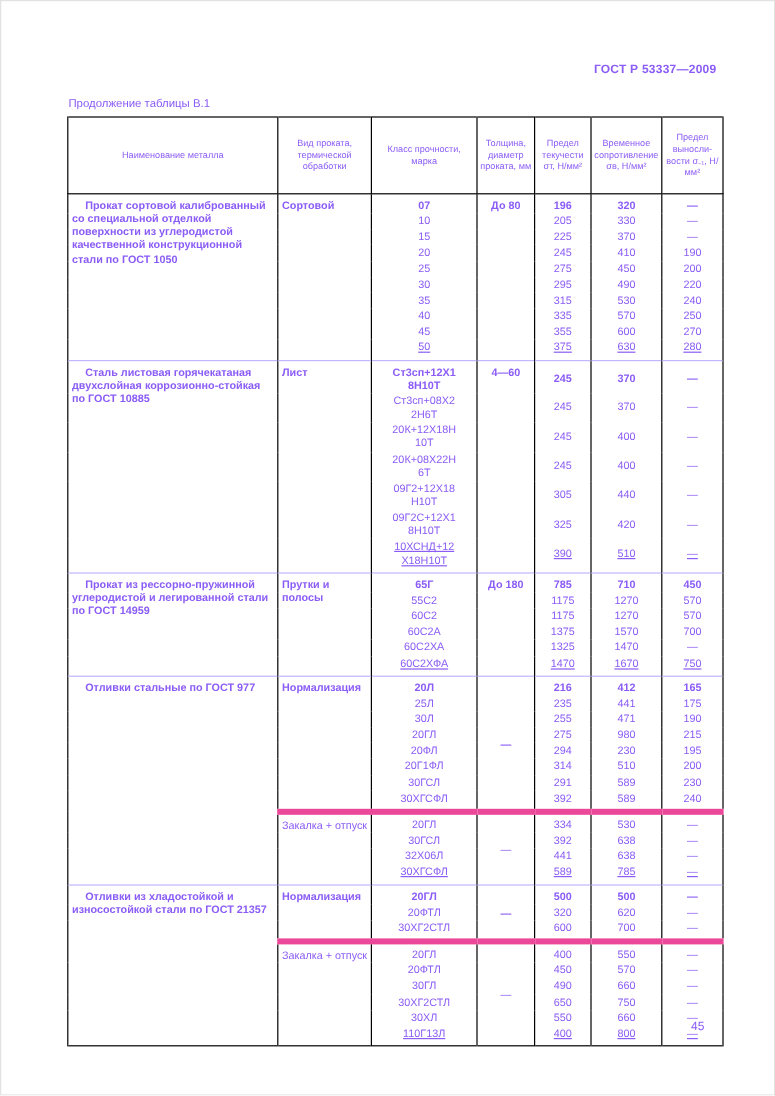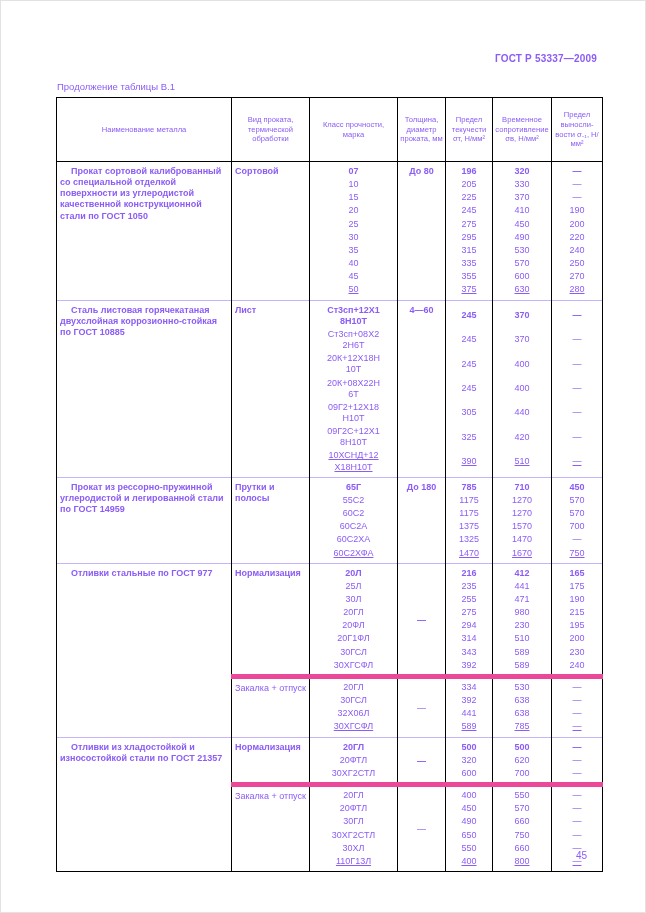--- a/index.html
+++ b/index.html
@@ -305,21 +305,21 @@
           <td class="num-cell">195</td>
         </tr>
         <tr>
           <td class="mark-cell">20Г1ФЛ</td>
           <td class="num-cell">314</td>
           <td class="num-cell">510</td>
           <td class="num-cell">200</td>
         </tr>
         <tr>
           <td class="mark-cell">30ГСЛ</td>
-          <td class="num-cell">343</td>
+          <td class="num-cell">291</td>
           <td class="num-cell">589</td>
           <td class="num-cell">230</td>
         </tr>
         <tr class="group-end">
           <td class="mark-cell">30ХГСФЛ</td>
           <td class="num-cell">392</td>
           <td class="num-cell">589</td>
           <td class="num-cell">240</td>
         </tr>
         <tr class="group-start">

